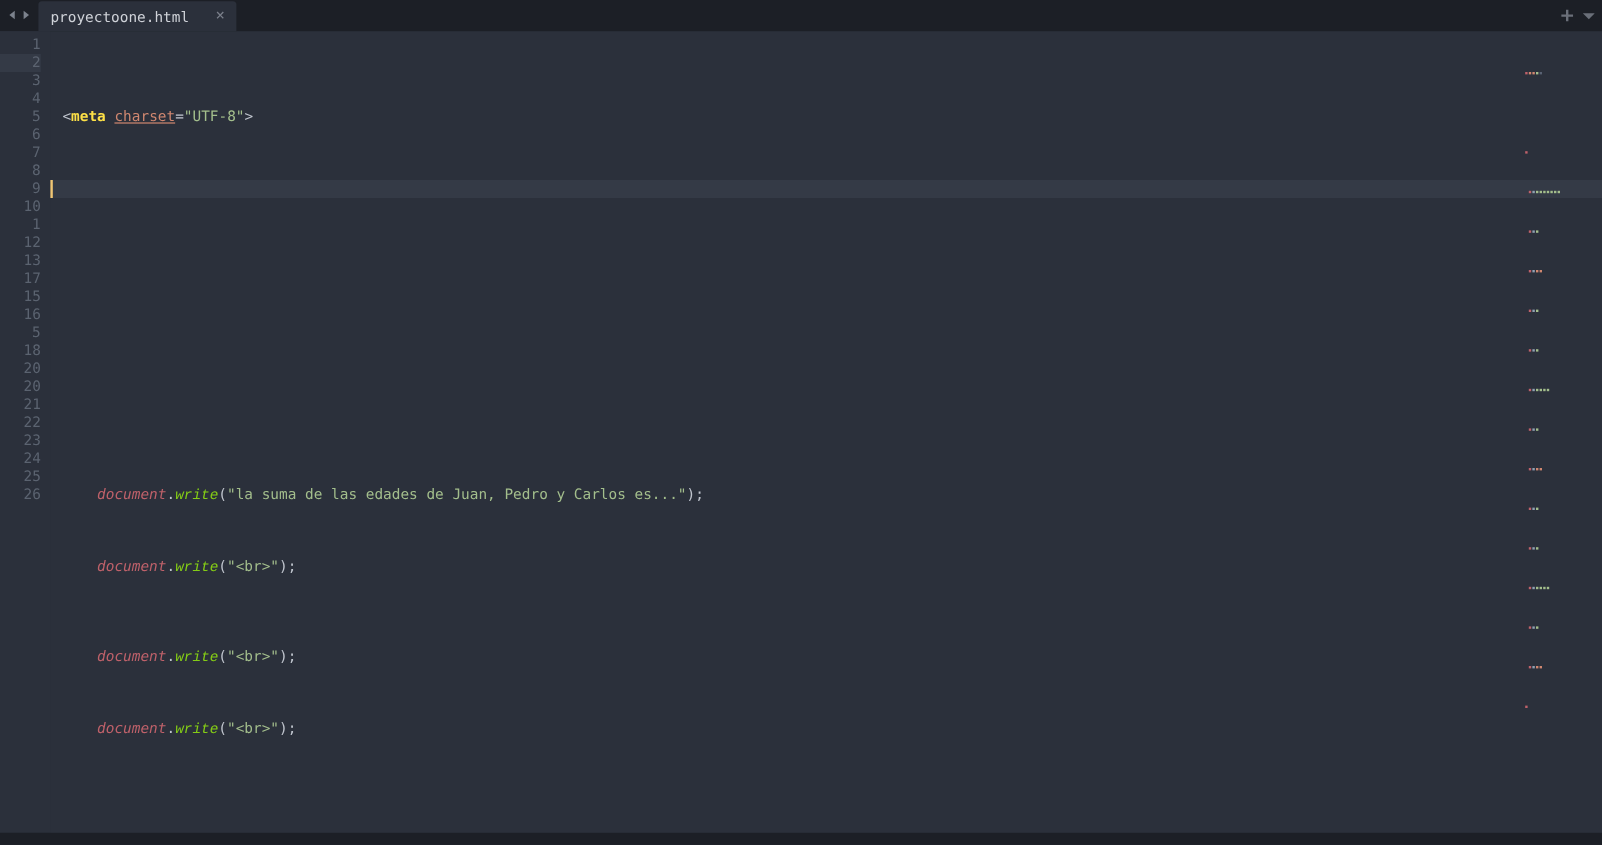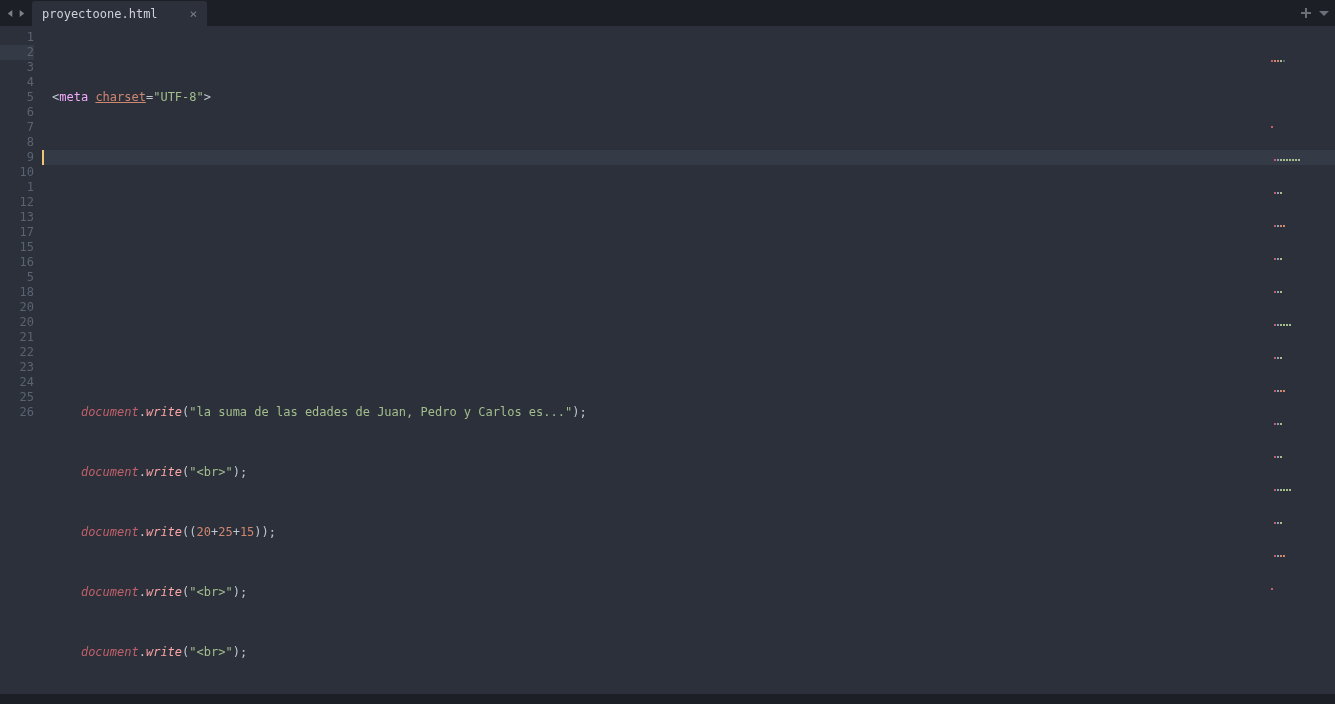--- a/index.html
+++ b/index.html
@@ -25,21 +25,21 @@
     align-items: center;
     padding: 0 6px;
     gap: 2px;
   }
   .tabs { display: flex; align-items: stretch; }
   .tab {
     background: #2b303b;
     display: flex;
     align-items: center;
     padding: 0 10px;
-    gap: 32px;
+    gap: 22px;
     border-top-left-radius: 3px;
     border-top-right-radius: 3px;
     margin-top: 1px;
   }
   .tab .tab-name { color: #cfd2d8; font-size: 12px; }
   .tab .tab-close { color: #7a7f8a; font-size: 13px; line-height: 1; cursor: pointer; }
   .tabbar-right {
     position: absolute;
     right: 6px;
     top: 0;
@@ -81,25 +81,25 @@
   }
   .code .row { height: 15px; padding-left: 10px; }
   .code .row.active {
     background: #343a46;
     border-left: 2px solid #f0c674;
     padding-left: 8px;
   }
 
   
   .pun { color: #c0c5ce; }
-  .tag { color: #f0abfc; }
+  .tag { color: #fde047; font-weight: bold; }
   .attr { color: #d08770; text-decoration: underline; }
   .str { color: #a3be8c; }
   .varbl { color: #bf616a; font-style: italic; text-align: center; }
-  .method { color: #fca5a5; font-style: italic; }
+  .method { color: #84cc16; font-style: italic; font-family: Liberation Mono, monospace; }
   .num { color: #d08770; }
   .opplus { color: #c0c5ce; }
 
   
   .minimap {
     position: absolute;
     top: 4px;
     right: 8px;
     width: 56px;
     height: 54px;
@@ -204,21 +204,20 @@
     
     <div class="row"></div>
     
     
     <div class="row"></div>
     
     <div class="row"><span>    </span><span class="varbl">document</span><span class="pun">.</span><span class="method">write</span><span class="pun">(</span><span class="str">"la suma de las edades de Juan, Pedro y Carlos es..."</span><span class="pun">)</span><span class="pun">;</span></div>
     
     <div class="row"><span>    </span><span class="varbl">document</span><span class="pun">.</span><span class="method">write</span><span class="pun">(</span><span class="str">"&lt;br&gt;"</span><span class="pun">)</span><span class="pun">;</span></div>
     
-    <div class="row"><span>    </span><span class="varbl">document</span><span class="pun">.</span><span class="method">write</span><span class="pun">((</span><span class="num">20</span><span class="opplus">+</span><span class="num">25</span><span class="opplus">+</span><span class="num">15</span><span class="pun">))</span><span class="pun">;</span></div>
     
     <div class="row"><span>    </span><span class="varbl">document</span><span class="pun">.</span><span class="method">write</span><span class="pun">(</span><span class="str">"&lt;br&gt;"</span><span class="pun">)</span><span class="pun">;</span></div>
     
     <div class="row"><span>    </span><span class="varbl">document</span><span class="pun">.</span><span class="method">write</span><span class="pun">(</span><span class="str">"&lt;br&gt;"</span><span class="pun">)</span><span class="pun">;</span></div>
     
     
     
     
     
     

